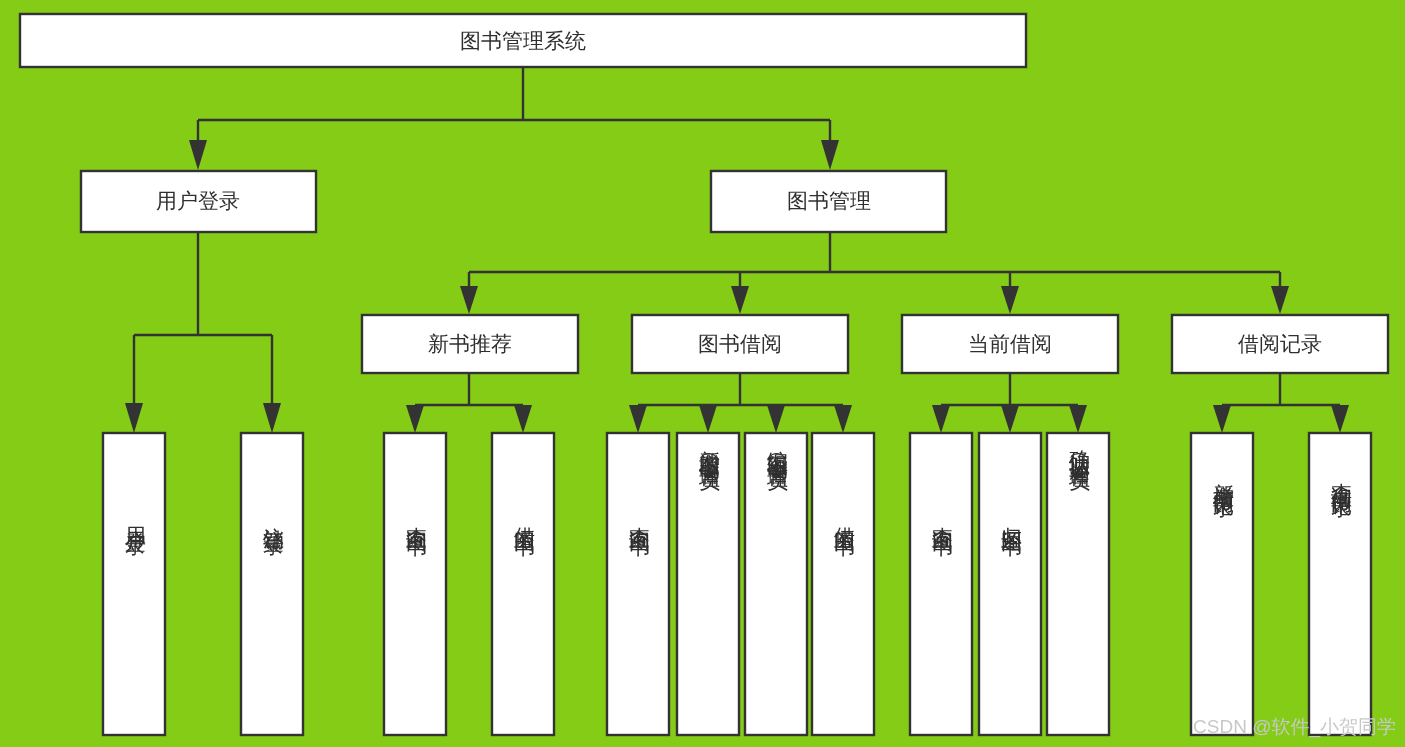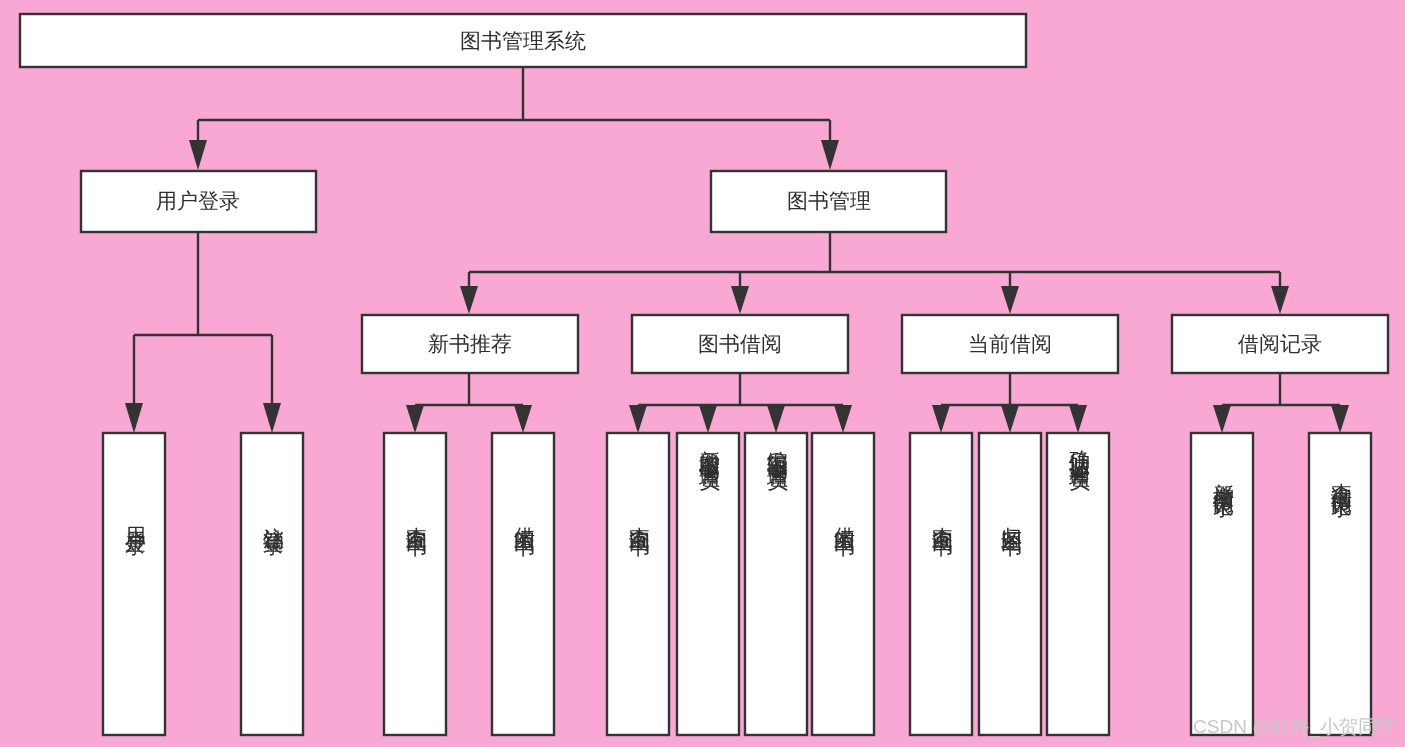--- a/index.html
+++ b/index.html
@@ -8,21 +8,21 @@
     padding: 0;
     background: #ffffff;
   }
   body {
     font-family: "Liberation Sans", "DejaVu Sans", sans-serif;
   }
   #diagram-root {
     position: relative;
     width: 1405px;
     height: 747px;
-    background: #f9a8d4;
+    background: #84cc16;
     overflow: hidden;
   }
   svg#flowchart {
     position: absolute;
     top: 0;
     left: 0;
     width: 1405px;
     height: 747px;
     display: block;
   }

